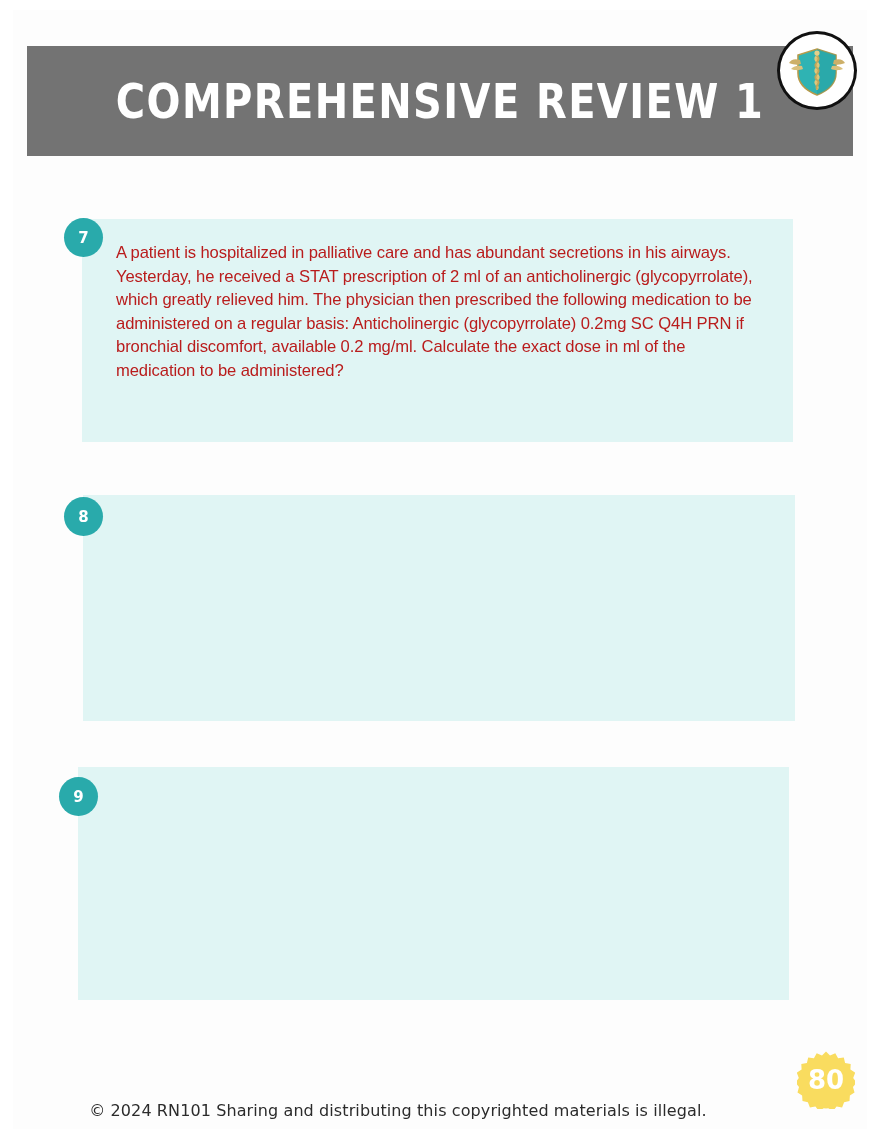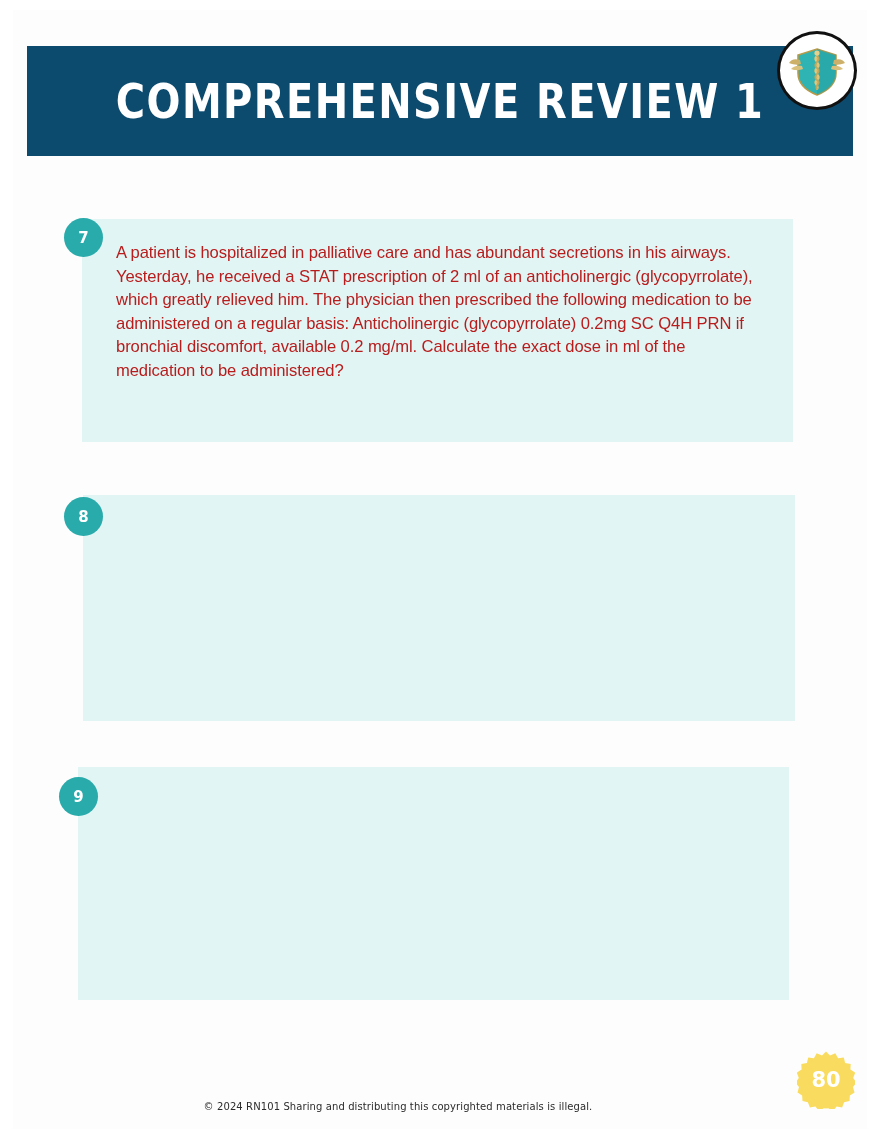--- a/index.html
+++ b/index.html
@@ -24,21 +24,21 @@
     background: #fdfdfd;
   }
 
   
   .header-banner {
     position: absolute;
     left: 27px;
     top: 46px;
     width: 826px;
     height: 110px;
-    background: #0c4a6e;
+    background: #737373;
   }
   .header-title {
     position: absolute;
     left: 0;
     top: 0;
     width: 100%;
     height: 110px;
     display: flex;
     align-items: center;
     justify-content: center;
@@ -125,33 +125,33 @@
     left: 0;
     top: 0;
     width: 58px;
     height: 58px;
     display: flex;
     align-items: center;
     justify-content: center;
     color: #ffffff;
     font-family: "DejaVu Sans", sans-serif;
     font-weight: bold;
-    font-size: 21px;
+    font-size: 26px;
   }
 
   
   .footer-note {
     position: absolute;
     left: 0;
     top: 1101px;
     width: 796px;
     text-align: center;
     color: #2b2b2b;
     font-family: "DejaVu Sans", sans-serif;
-    font-size: 10px;
+    font-size: 16px;
     letter-spacing: 0.1px;
   }
 </style>
 </head>
 <body>
 
 <div class="page">
   <div class="page-canvas"></div>
 
   <div class="header-banner">

